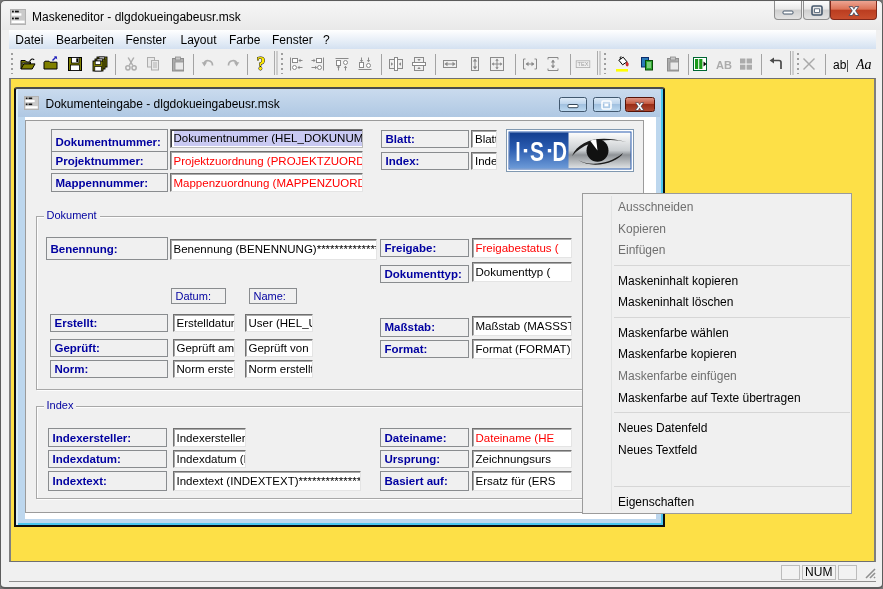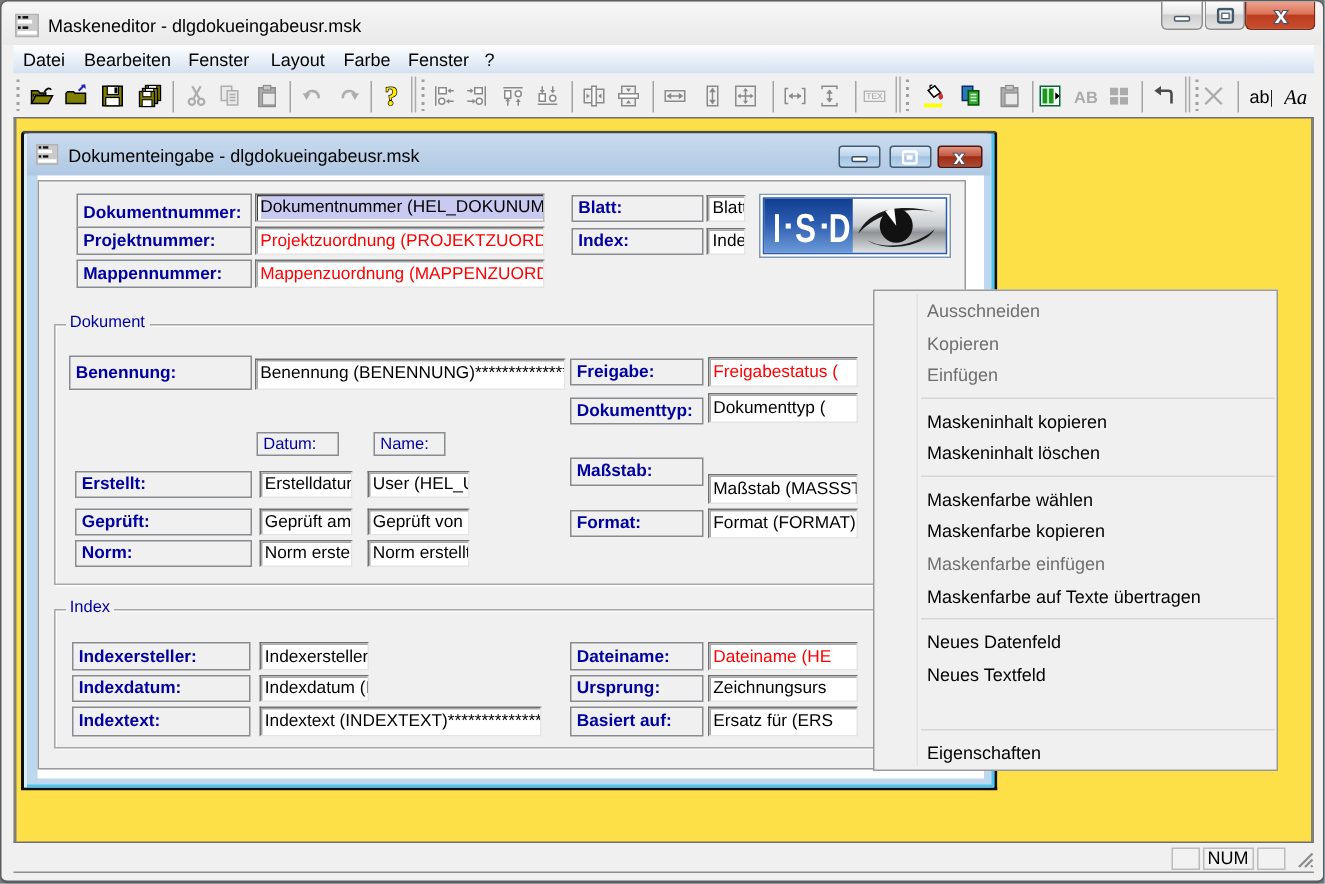--- a/index.html
+++ b/index.html
@@ -436,21 +436,21 @@
             <div class="lbl lbl2" style="left:222px;top:167.5px;width:48px;height:16px">Name:</div>
             <div class="lbl" style="left:23px;top:193.5px;width:118px;height:18px">Erstellt:</div>
             <div class="inp" style="left:146px;top:193.5px;width:62px;height:18px">Erstelldatum</div>
             <div class="inp" style="left:218px;top:193.5px;width:68px;height:18px">User (HEL_USER)</div>
             <div class="lbl" style="left:23px;top:218.5px;width:118px;height:18px">Geprüft:</div>
             <div class="inp" style="left:146px;top:218.5px;width:62px;height:18px">Geprüft am (GE</div>
             <div class="inp" style="left:218px;top:218.5px;width:68px;height:18px">Geprüft von (G</div>
             <div class="lbl" style="left:23px;top:239.5px;width:118px;height:18px">Norm:</div>
             <div class="inp" style="left:146px;top:239.5px;width:62px;height:18px">Norm erstellt</div>
             <div class="inp" style="left:218px;top:239.5px;width:68px;height:18px">Norm erstellt</div>
-            <div class="lbl" style="left:353px;top:184px;width:89px;height:19px">Maßstab:</div>
+            <div class="lbl" style="left:353px;top:197px;width:89px;height:19px">Maßstab:</div>
             <div class="inp" style="left:445px;top:195px;width:100px;height:20px">Maßstab (MASSSTAB)</div>
             <div class="lbl" style="left:353px;top:219.5px;width:89px;height:18px">Format:</div>
             <div class="inp" style="left:445px;top:218.5px;width:100px;height:20px">Format (FORMAT)</div>
             <div class="grp" style="left:9px;top:285.5px;width:596px;height:93px">
                 <span class="gt">Index</span>
               </div>
             <div class="lbl" style="left:21px;top:307.5px;width:119px;height:19px">Indexersteller:</div>
             <div class="inp" style="left:146px;top:307.5px;width:73px;height:19px">Indexersteller (I</div>
             <div class="lbl" style="left:21px;top:329.5px;width:119px;height:18px">Indexdatum:</div>
             <div class="inp" style="left:146px;top:329.5px;width:73px;height:18px">Indexdatum (IN</div>

